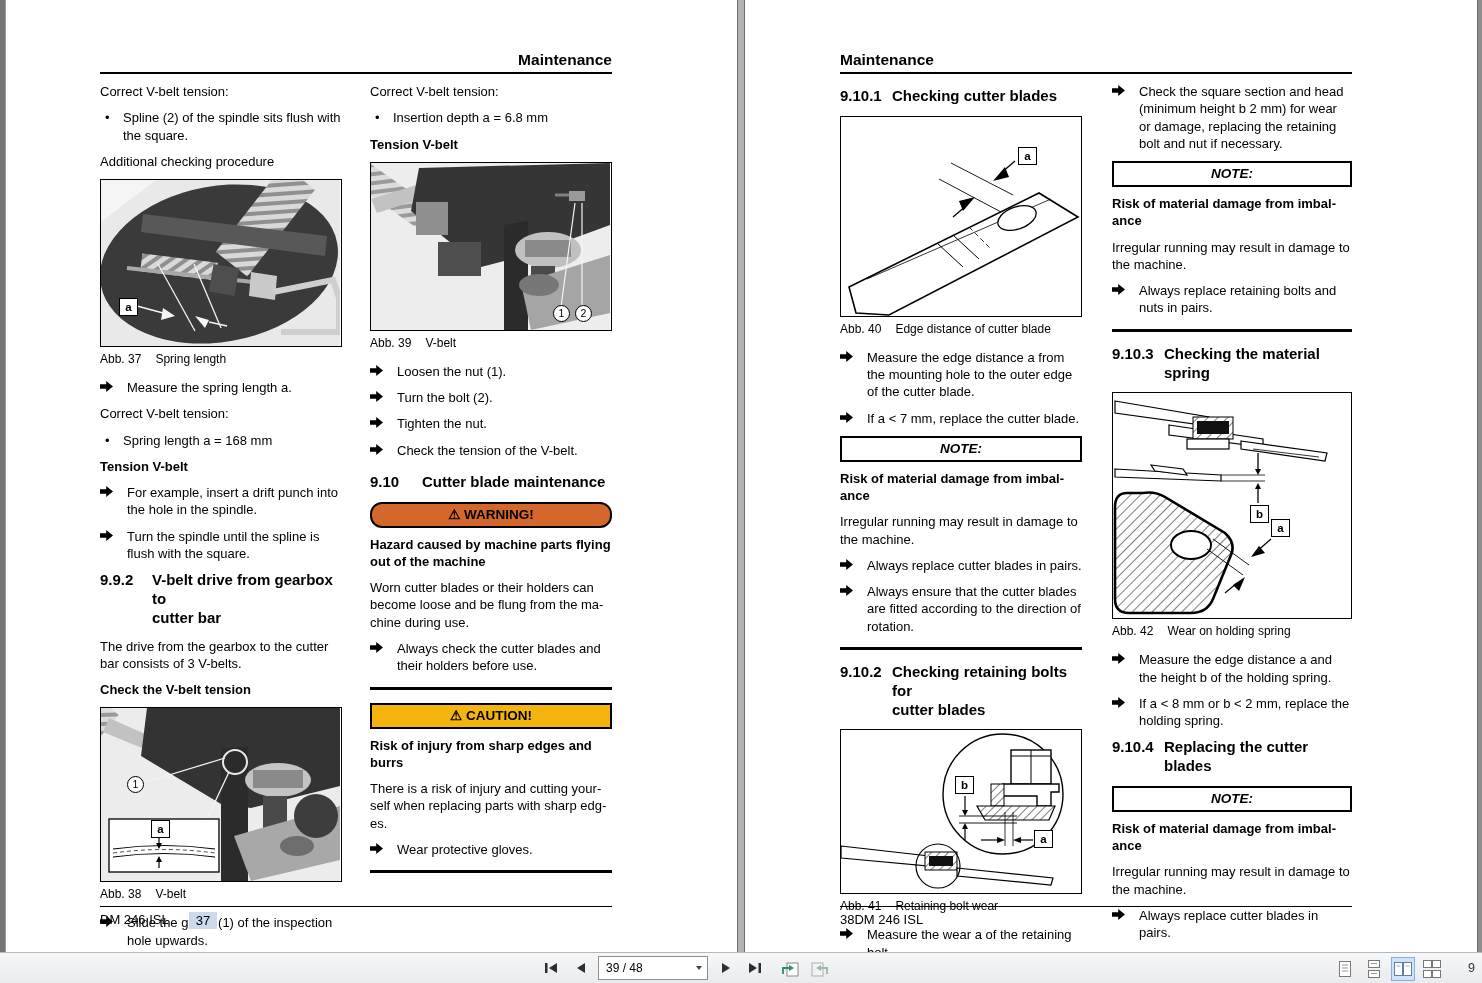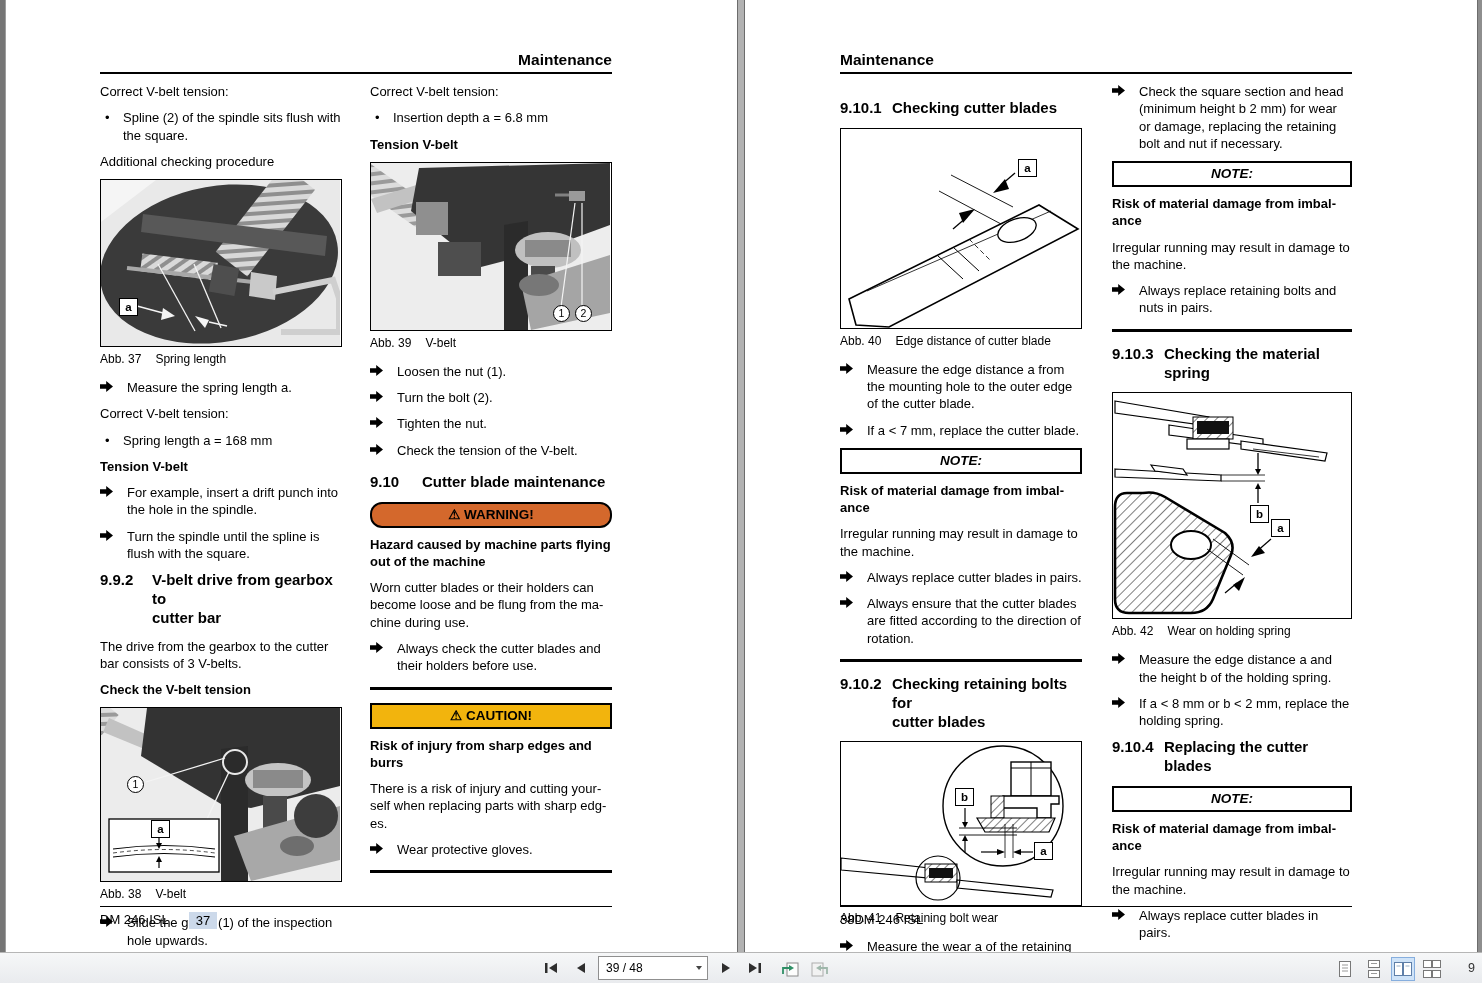--- a/index.html
+++ b/index.html
@@ -325,21 +325,21 @@
 <div class="abs frule" style="left:100px;top:906px;width:512px"></div>
 <div class="abs pfoot" style="left:100px;top:912px;width:512px">
   <span>DM 246 ISL</span>
   <span class="hl">37</span>
 </div>
 
 <div class="abs phdr" style="left:840px;top:51px;width:512px">Maintenance</div>
 <div class="abs hrule" style="left:840px;top:72px;width:512px"></div>
 
 <div class="col" style="left:840px;top:83px">
-  <div class="sec" style="margin-top:16px">
+  <div class="sec" style="margin-top:4px">
     <span class="sn">9.10.1</span>
     <span class="st">Checking cutter blades</span>
   </div>
 
   <div class="fig">
     <svg width="239" height="199" viewBox="0 0 239 199">
       <rect width="239" height="199" fill="#fff"></rect>
       <path d="M8 170 L198 76 L237 100 L48 198 L15 196 Z" fill="#fff" stroke="#000" stroke-width="1.6"></path>
       <line x1="26" y1="162" x2="210" y2="82" stroke="#000" stroke-width="0.8"></line>
       <ellipse cx="176" cy="101" rx="20" ry="11" transform="rotate(-20 176 101)" fill="#fff" stroke="#000" stroke-width="1.3"></ellipse>

